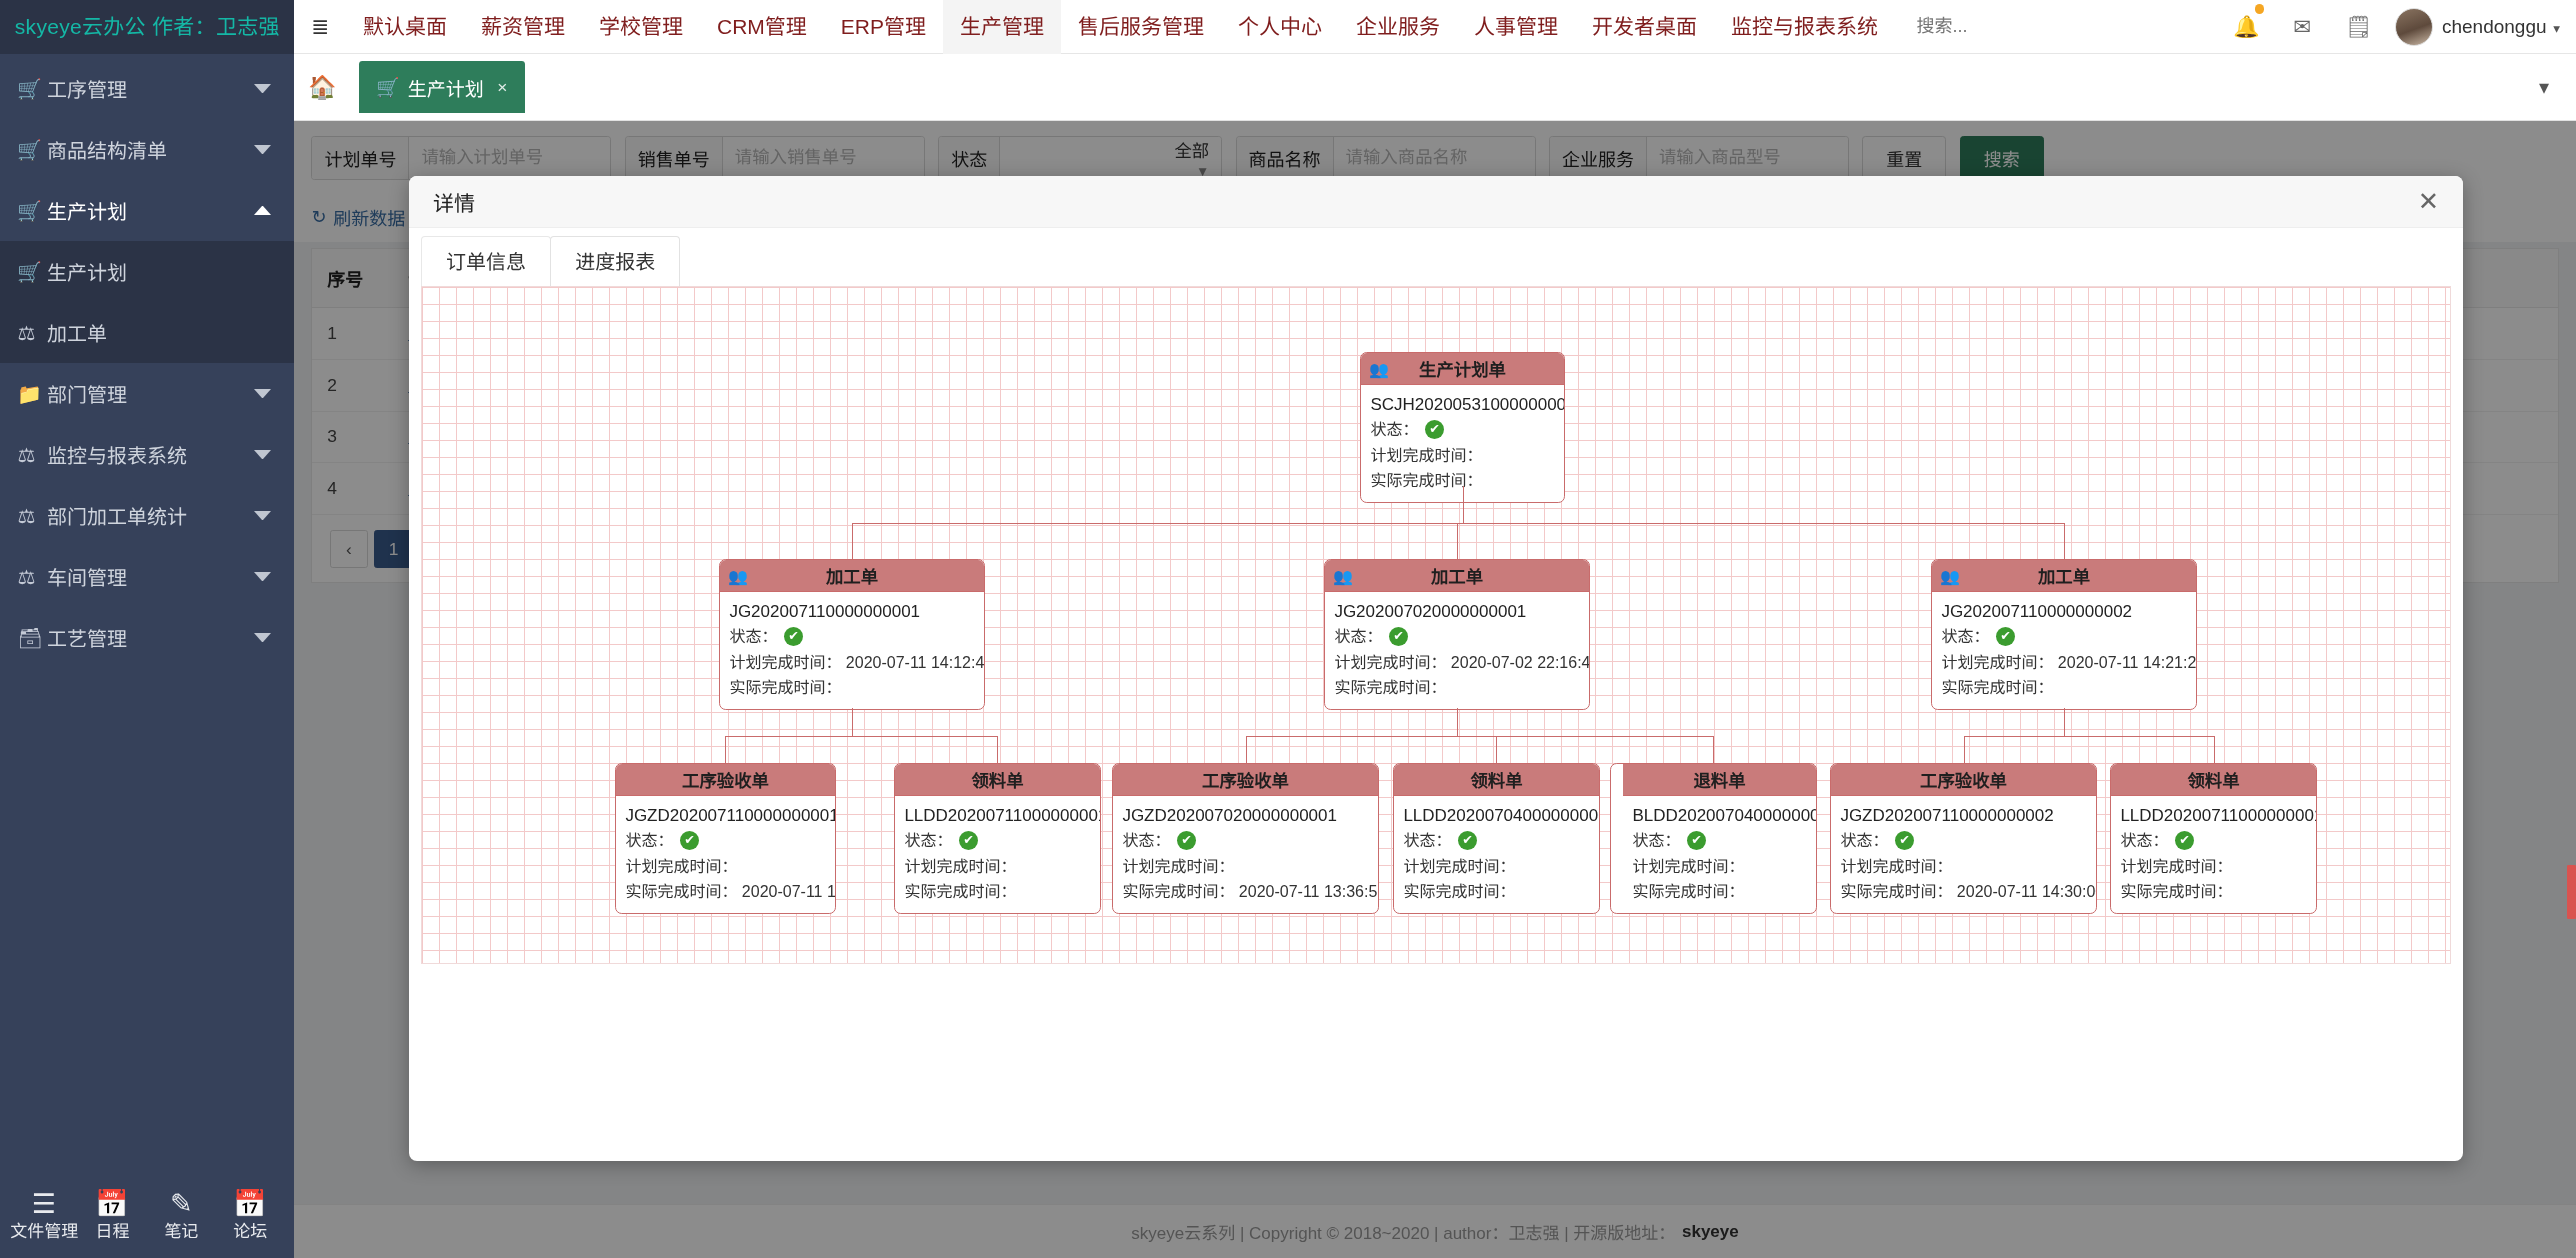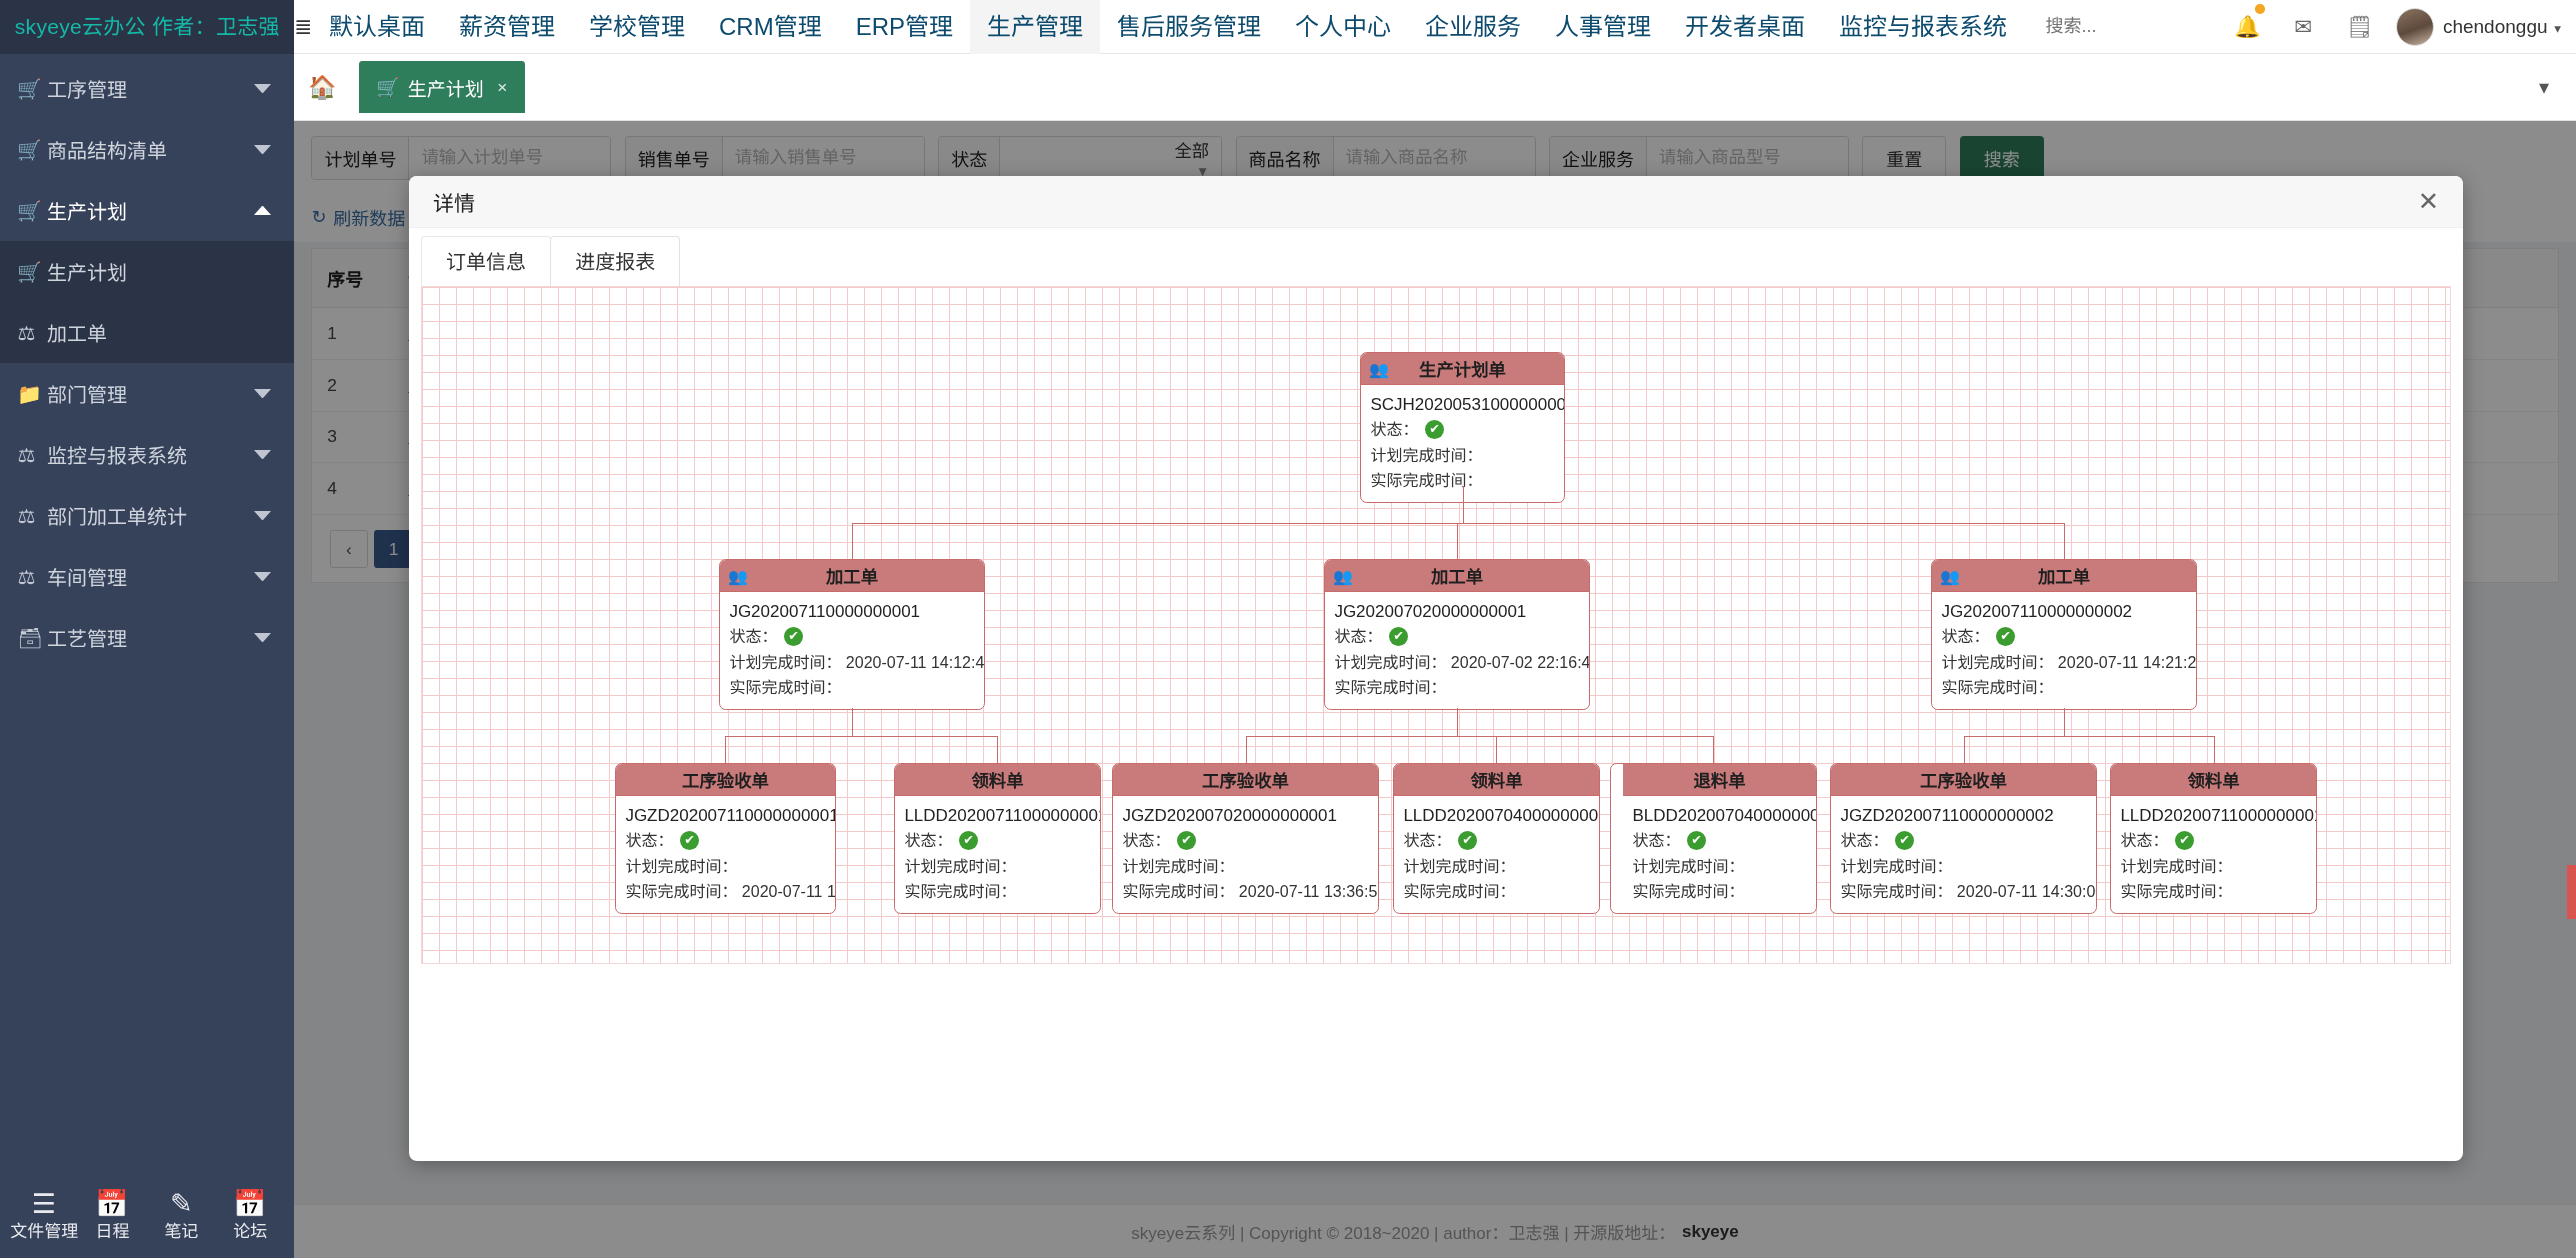--- a/index.html
+++ b/index.html
@@ -56,22 +56,22 @@
     position: absolute; left: 294px; top: 0; right: 0; height: 54px;
     background: #fff; border-bottom: 0.7px solid #e6e6e6; display: flex;
     align-items: center; z-index: 30;
   }
   .burger {
     width: 52px; height: 54px; display: flex; align-items: center; justify-content: center;
     font-size: 21.5px; color: #333; cursor: pointer;
   }
   .topnav { display: flex; align-items: stretch; height: 54px; }
   .topnav-item {
-    padding: 0 17px; height: 54px; line-height: 54px; font-size: 24px;
-    color: #0c4a6e; white-space: nowrap; cursor: pointer;
+    padding: 0 17px; height: 54px; line-height: 54px; font-size: 21px;
+    color: #7f1d1d; white-space: nowrap; cursor: pointer;
   }
   .topnav-item.active { background: #f4f4f4; }
   .top-search {
     margin-left: 21.5px; font-size: 18px; color: #aaa; white-space: nowrap;
     border: none; outline: none; background: transparent; width: 174px;
   }
   .topright { margin-left: auto; display: flex; align-items: center; padding-right: 16px; }
   .tr-ic { position: relative; width: 56px; text-align: center; font-size: 21.5px; color: #666; cursor: pointer; }
   .tr-dot { position: absolute; top: -9.4px; right: 10.7px; width: 9.4px; height: 9.4px; border-radius: 50%; background: #f5a623; }
   .avatar {

